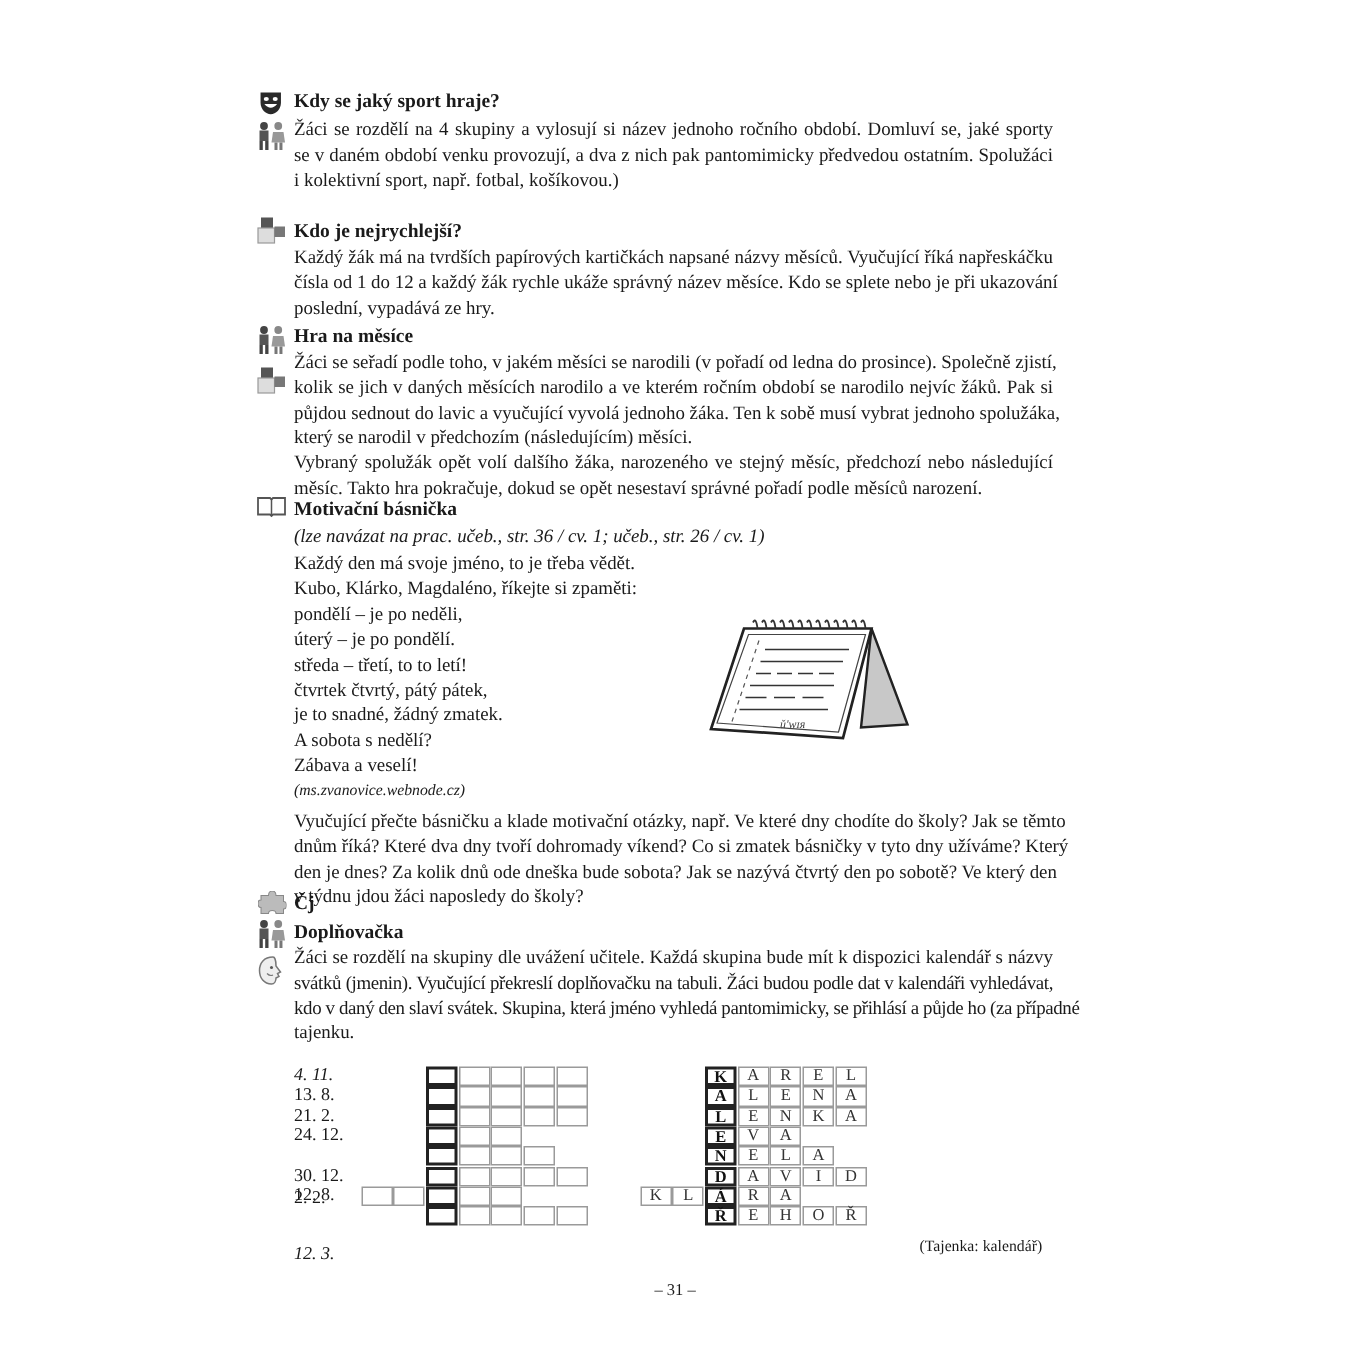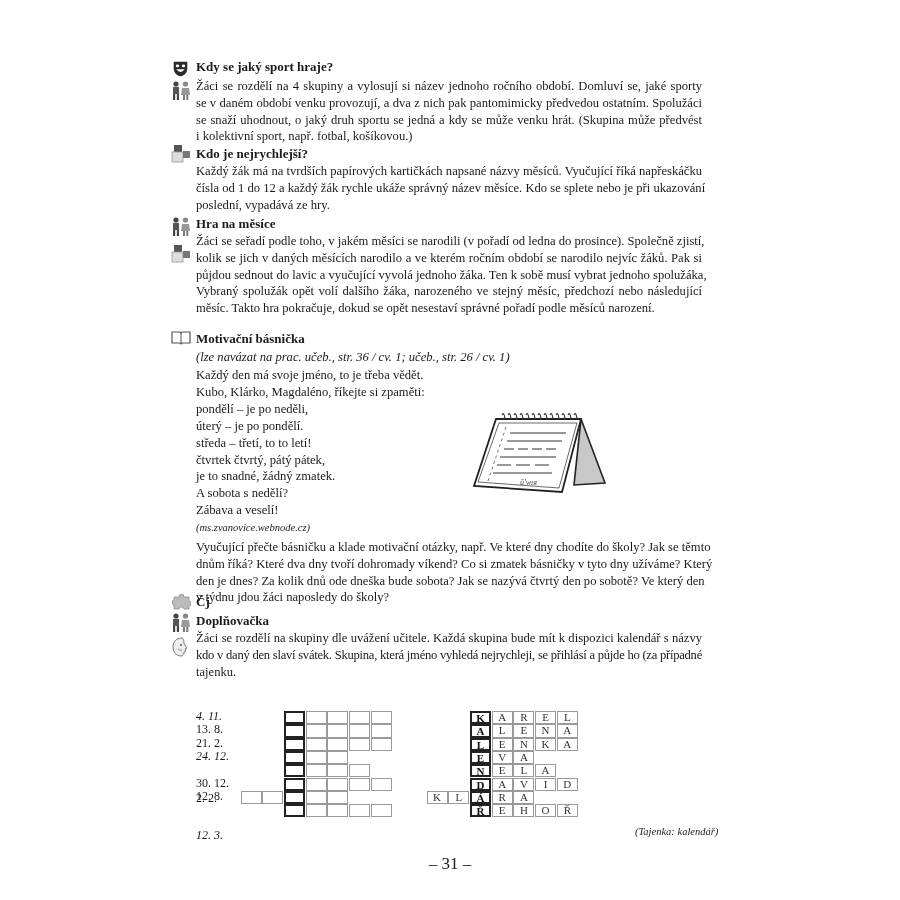--- a/index.html
+++ b/index.html
@@ -15,22 +15,22 @@
   .poem .ln { display:block; }
   .ital { font-style:italic; }
   .small-ital { font-style:italic; font-size:10.5px; }
   .icon { position:absolute; width:20px; height:20px; }
   .cw-label { position:absolute; left:196px; font-size:12px; line-height:13.3px; }
   .cell { position:absolute; width:21px; height:12.5px; border:1px solid #9a9a9a; box-sizing:border-box; background:#fff; }
   .cell.key { border:2px solid #222; z-index:2; }
   .lcell { position:absolute; width:21px; height:13px; border:1px solid #9a9a9a; box-sizing:border-box; background:#fff;
            font-size:11px; line-height:11px; text-align:center; color:#333; font-family:"Liberation Serif", serif; }
   .lcell.key { border:2px solid #222; font-weight:bold; z-index:2; line-height:10px; color:#111; }
-  .pagenum { position:absolute; left:0; width:900px; top:854px; text-align:center; font-size:17px; }
-  .tajenka { position:absolute; left:635px; top:826px; font-size:10.5px; font-style:italic; }
+  .pagenum { position:absolute; left:0; width:900px; top:854px; text-align:center; font-size:11px; }
+  .tajenka { position:absolute; left:613px; top:826px; font-size:10.5px; }
 </style>
 </head>
 <body>
 
 <div class="page">
 
   <svg class="icon" style="left:172px;top:60px;width:17px;height:17px" viewBox="0 0 20 20">
     <path d="M2 2 H18 V10 C18 15 14 19 10 19 C6 19 2 15 2 10 Z" fill="#2a2a2a"></path>
     <ellipse cx="6.5" cy="7" rx="2" ry="1.6" fill="#fff"></ellipse>
     <ellipse cx="13.5" cy="7" rx="2" ry="1.6" fill="#fff"></ellipse>
@@ -43,21 +43,20 @@
     <rect x="6.8" y="14" width="2.2" height="6" fill="#444"></rect>
     <circle cx="15.5" cy="4" r="2.6" fill="#888"></circle>
     <path d="M12 8 H19 L20 15 H11 Z" fill="#999"></path>
     <rect x="13" y="15" width="2" height="5" fill="#777"></rect>
     <rect x="16.3" y="15" width="2" height="5" fill="#777"></rect>
   </svg>
   <div class="sec-title" style="top:59px">Kdy se jaký sport hraje?</div>
   <div class="para" style="top:78px">
     <span class="ln">Žáci se rozdělí na 4 skupiny a vylosují si název jednoho ročního období. Domluví se, jaké sporty</span>
     <span class="ln">se v daném období venku provozují, a dva z nich pak pantomimicky předvedou ostatním. Spolužáci</span>
-    <span class="ln">se snaží uhodnout, o jaký druh sportu se jedná a kdy se může venku hrát. (Skupina může předvést</span>
     <span class="ln last">i kolektivní sport, např. fotbal, košíkovou.)</span>
   </div>
 
   <svg class="icon" style="left:170px;top:144px;width:22px;height:20px" viewBox="0 0 22 20">
     <rect x="4" y="1" width="8" height="7" fill="#555"></rect>
     <rect x="2" y="8" width="11" height="10" fill="#ddd" stroke="#999" stroke-width="0.8"></rect>
     <rect x="13" y="7" width="7" height="7" fill="#777"></rect>
   </svg>
   <div class="sec-title" style="top:146px">Kdo je nejrychlejší?</div>
   <div class="para" style="top:163px">
@@ -79,20 +78,21 @@
   <svg class="icon" style="left:170px;top:244px;width:22px;height:20px" viewBox="0 0 22 20">
     <rect x="4" y="1" width="8" height="7" fill="#555"></rect>
     <rect x="2" y="8" width="11" height="10" fill="#ddd" stroke="#999" stroke-width="0.8"></rect>
     <rect x="13" y="7" width="7" height="7" fill="#777"></rect>
   </svg>
   <div class="sec-title" style="top:216px">Hra na měsíce</div>
   <div class="para" style="top:233px">
     <span class="ln">Žáci se seřadí podle toho, v jakém měsíci se narodili (v pořadí od ledna do prosince). Společně zjistí,</span>
     <span class="ln">kolik se jich v daných měsících narodilo a ve kterém ročním období se narodilo nejvíc žáků. Pak si</span>
     <span class="ln">půjdou sednout do lavic a vyučující vyvolá jednoho žáka. Ten k sobě musí vybrat jednoho spolužáka,</span>
+    <span class="ln last">který se narodil v předchozím (následujícím) měsíci.</span>
     <span class="ln">Vybraný spolužák opět volí dalšího žáka, narozeného ve stejný měsíc, předchozí nebo následující</span>
     <span class="ln last">měsíc. Takto hra pokračuje, dokud se opět nesestaví správné pořadí podle měsíců narození.</span>
   </div>
 
   <svg class="icon" style="left:171px;top:331px;width:20px;height:14px" viewBox="0 0 20 14">
     <path d="M1 1 H9 L10 2 L11 1 H19 V12 H11 L10 13 L9 12 H1 Z" fill="#fff" stroke="#555" stroke-width="1.2"></path>
     <line x1="10" y1="2" x2="10" y2="13" stroke="#555" stroke-width="1"></line>
   </svg>
   <div class="sec-title" style="top:331px">Motivační básnička</div>
   <div class="poem ital" style="top:349px">(lze navázat na prac. učeb., str. 36 / cv. 1; učeb., str. 26 / cv. 1)</div>
@@ -164,29 +164,30 @@
   </svg>
   <div class="sec-title" style="top:613px">Doplňovačka</div>
 
   <svg class="icon" style="left:171px;top:637px;width:18px;height:20px" viewBox="0 0 18 20">
     <path d="M11 1 C5 1 2 5 2 10 C2 15 5 19 10 19 C12 19 13 17 13 15 L15 14 L14 12 L16 11 L13 7 C13 3 12 1 11 1 Z" fill="#eee" stroke="#777" stroke-width="1"></path>
     <circle cx="10" cy="8" r="1" fill="#555"></circle>
     <path d="M7 12 Q9 14 11 13" stroke="#777" fill="none" stroke-width="0.8"></path>
   </svg>
   <div class="para" style="top:630px">
     <span class="ln">Žáci se rozdělí na skupiny dle uvážení učitele. Každá skupina bude mít k dispozici kalendář s názvy</span>
-    <span class="ln" style="letter-spacing:-0.25px">kdo v daný den slaví svátek. Skupina, která jméno vyhledá nejrychleji, se přihlásí a půjde ho (za případné</span>
+    <span class="ln" style="letter-spacing:-0.25px">svátků (jmenin). Vyučující překreslí doplňovačku na tabuli. Žáci budou podle dat v kalendáři vyhledávat,</span>
+    <span class="ln" style="letter-spacing:-0.25px">kdo v daný den slaví svátek. Skupina, která jméno vyhledá pantomimicky, se přihlásí a půjde ho (za případné</span>
     <span class="ln last">tajenku.</span>
   </div>
 
   <div id="cw-labels">
       <div class="cw-label" style="left: 196px; top: 710px; font-style: italic;">4. 11.</div>
       <div class="cw-label" style="left: 196px; top: 723.3px;">13. 8.</div>
       <div class="cw-label" style="left: 196px; top: 736.6px;">21. 2.</div>
-      <div class="cw-label" style="left: 196px; top: 749.9px; font-style: italic;">24. 12.</div>
+      <div class="cw-label" style="left: 196px; top: 749.9px;">24. 12.</div>
       <div class="cw-label" style="left: 196px; top: 792px;">2. 2.</div>
       <div class="cw-label" style="left: 196px; top: 776.5px;">30. 12.</div>
       <div class="cw-label" style="left: 196px; top: 789.8px;">12. 8.</div>
       <div class="cw-label" style="left: 196px; top: 829px; font-style: italic;">12. 3.</div>
     </div>
   <div id="cw-empty">
       <div class="cell key" style="left: 284px; top: 711px; height: 13.3px;"></div>
       <div class="cell" style="left: 305.7px; top: 711px; height: 13.3px;"></div>
       <div class="cell" style="left: 327.4px; top: 711px; height: 13.3px;"></div>
       <div class="cell" style="left: 349.1px; top: 711px; height: 13.3px;"></div>

